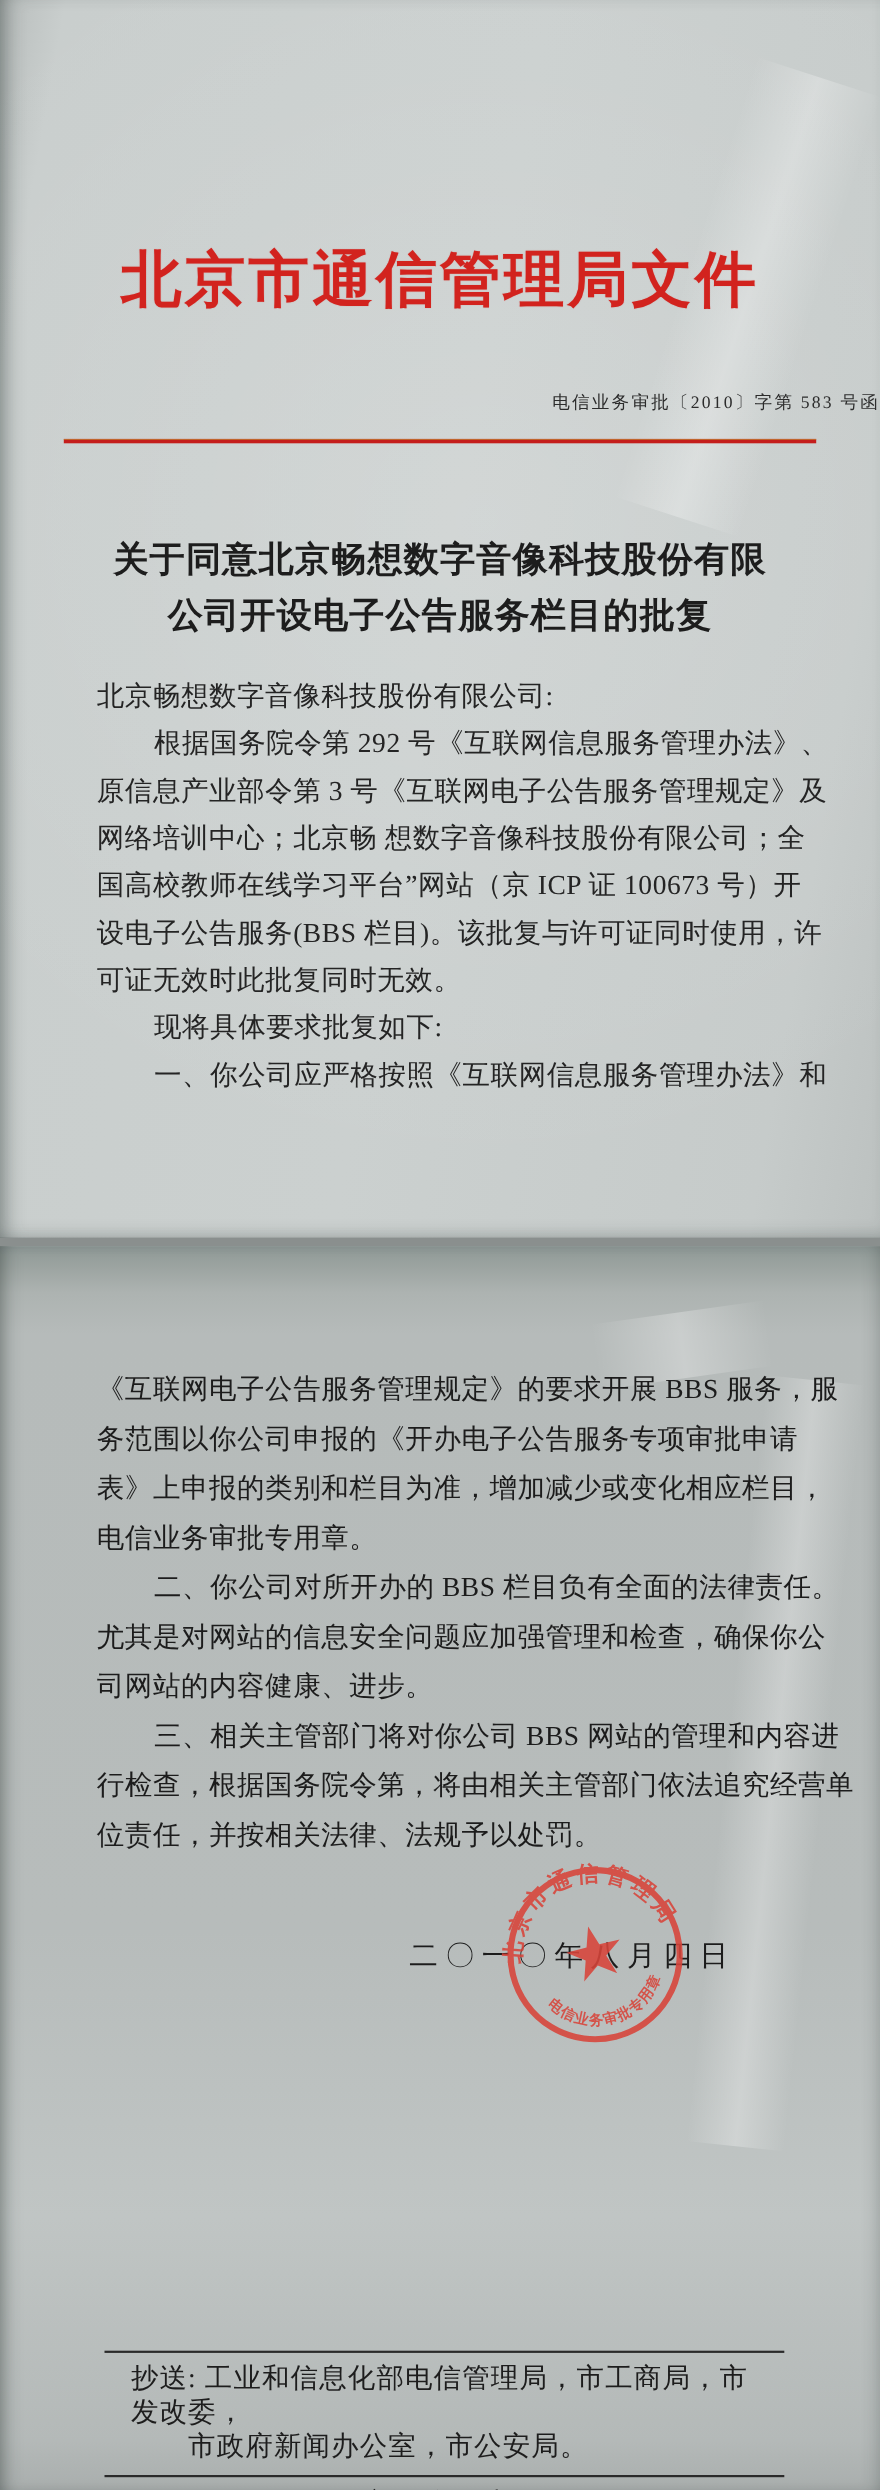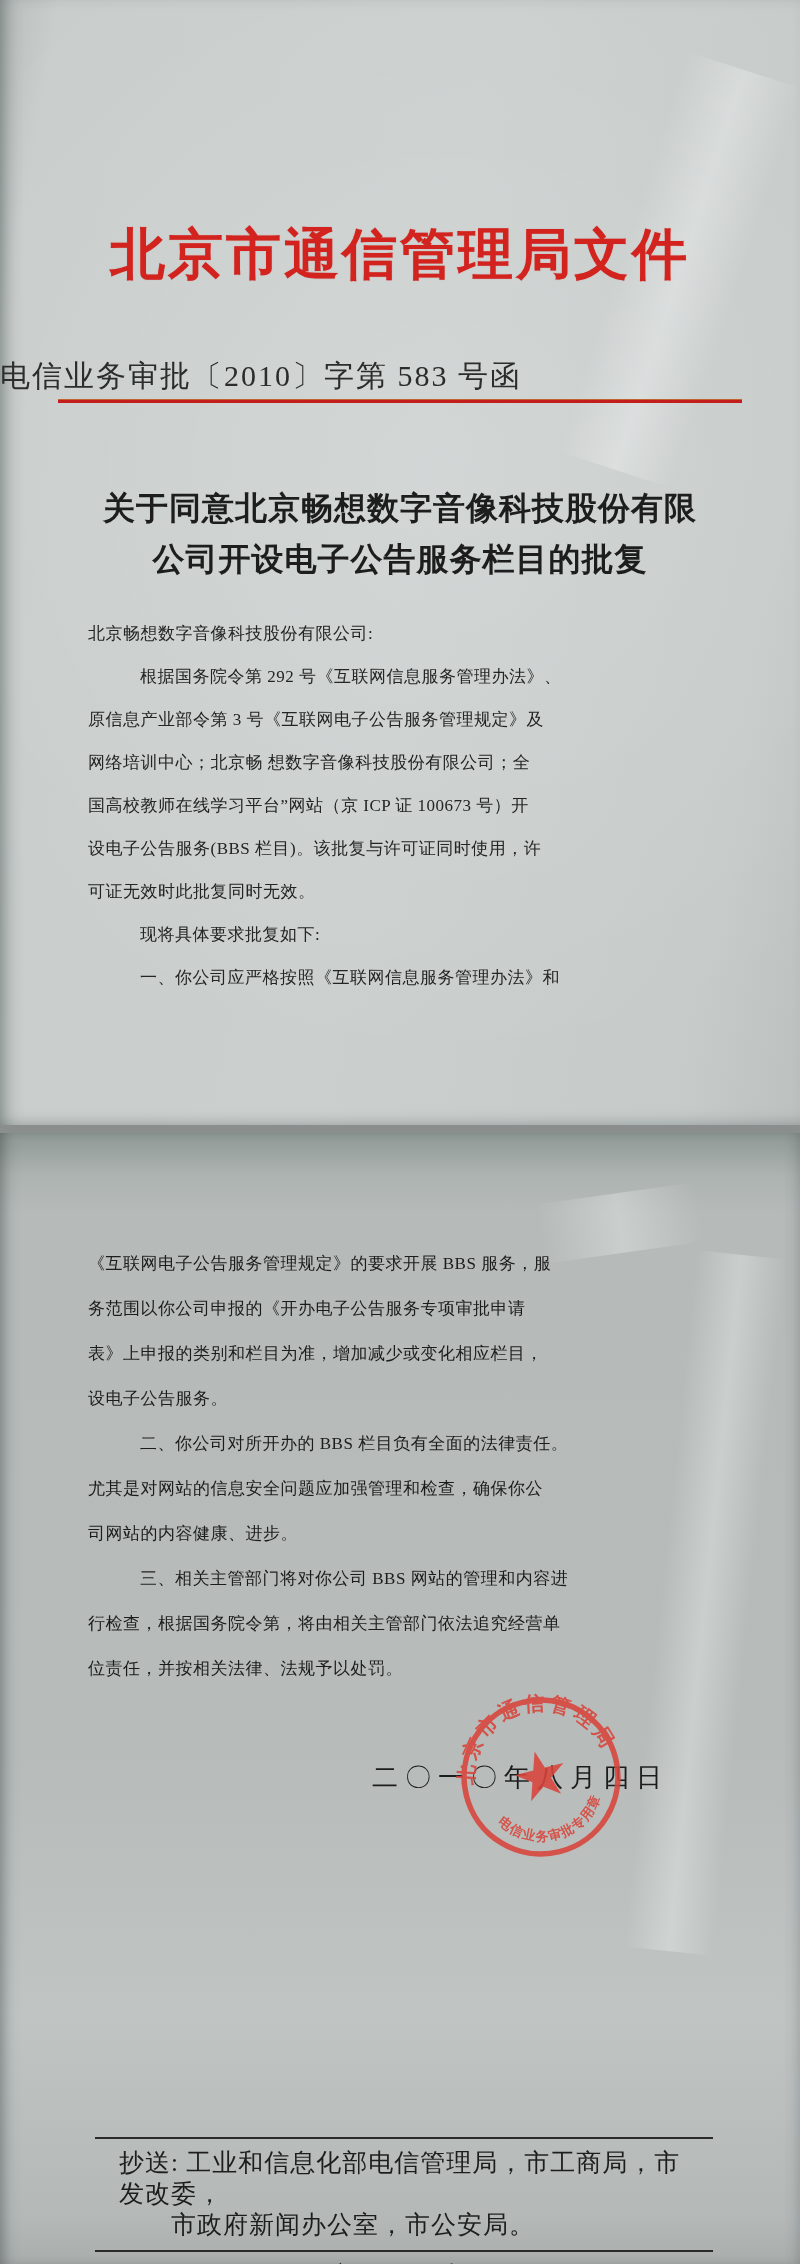--- a/index.html
+++ b/index.html
@@ -27,31 +27,31 @@
     box-shadow:inset 12px 0 16px -10px rgba(35,45,43,.5), inset -10px 0 16px -10px rgba(35,45,43,.3);
   }
   .crease{position:absolute;background:linear-gradient(90deg,rgba(255,255,255,0),rgba(255,255,255,.28),rgba(255,255,255,0));pointer-events:none;}
 
   .org-title{
     position:absolute;top:218px;left:0;width:100%;text-align:center;
     font-size:55px;font-weight:bold;letter-spacing:3px;color:#d2231e;
     text-shadow:0 0 1px rgba(210,35,30,.4);
   }
   .doc-number{
-    position:absolute;top:356px;left:0;width:100%;text-align:left;
-    font-size:30px;letter-spacing:2px;color:#2c2c2c;
+    position:absolute;top:356px;left:0;width:100%;text-align:right;
+    font-size:16px;letter-spacing:2px;color:#2c2c2c;
   }
   .red-rule{position:absolute;top:399px;left:58px;width:684px;height:3px;background:#c41e1c;border-top:1px solid rgba(190,160,60,.55);}
   .subject{
     position:absolute;top:483px;left:60px;width:680px;text-align:center;
     font-size:32px;font-weight:bold;line-height:51px;letter-spacing:1px;color:#1d1d1d;
   }
   .body-block{
     position:absolute;left:88px;width:640px;color:#242424;
-    font-size:17px;letter-spacing:.5px;
+    font-size:25px;letter-spacing:.5px;
   }
   #body1{top:612px;line-height:43px;}
   #body2{top:108px;line-height:45px;color:#1c1c1c;}
   .bline{white-space:nowrap;}
   .indent{text-indent:52px;}
 
   .date-line{
     position:absolute;top:627px;left:372px;
     font-size:26px;letter-spacing:7px;color:#1c1c1c;white-space:nowrap;
   }
@@ -104,21 +104,21 @@
 </div>
 
 <div class="photo" id="photo2">
   <div class="crease" style="left:660px;top:120px;width:90px;height:700px;transform:rotate(6deg);"></div>
   <div class="crease" style="left:540px;top:60px;width:160px;height:60px;transform:rotate(-8deg);"></div>
 
   <div class="body-block" id="body2">
     <div class="bline">《互联网电子公告服务管理规定》的要求开展 BBS 服务，服</div>
     <div class="bline">务范围以你公司申报的《开办电子公告服务专项审批申请</div>
     <div class="bline">表》上申报的类别和栏目为准，增加减少或变化相应栏目，</div>
-    <div class="bline">设电子公告服务。</div>
+    <div class="bline">电信业务审批专用章。</div>
     <div class="bline indent">二、你公司对所开办的 BBS 栏目负有全面的法律责任。</div>
     <div class="bline">尤其是对网站的信息安全问题应加强管理和检查，确保你公</div>
     <div class="bline">司网站的内容健康、进步。</div>
     <div class="bline indent">三、相关主管部门将对你公司 BBS 网站的管理和内容进</div>
     <div class="bline">行检查，根据国务院令第，将由相关主管部门依法追究经营单</div>
     <div class="bline">位责任，并按相关法律、法规予以处罚。</div>
   </div>
 
   <div class="date-line">二〇一〇年八月四日</div>
 

